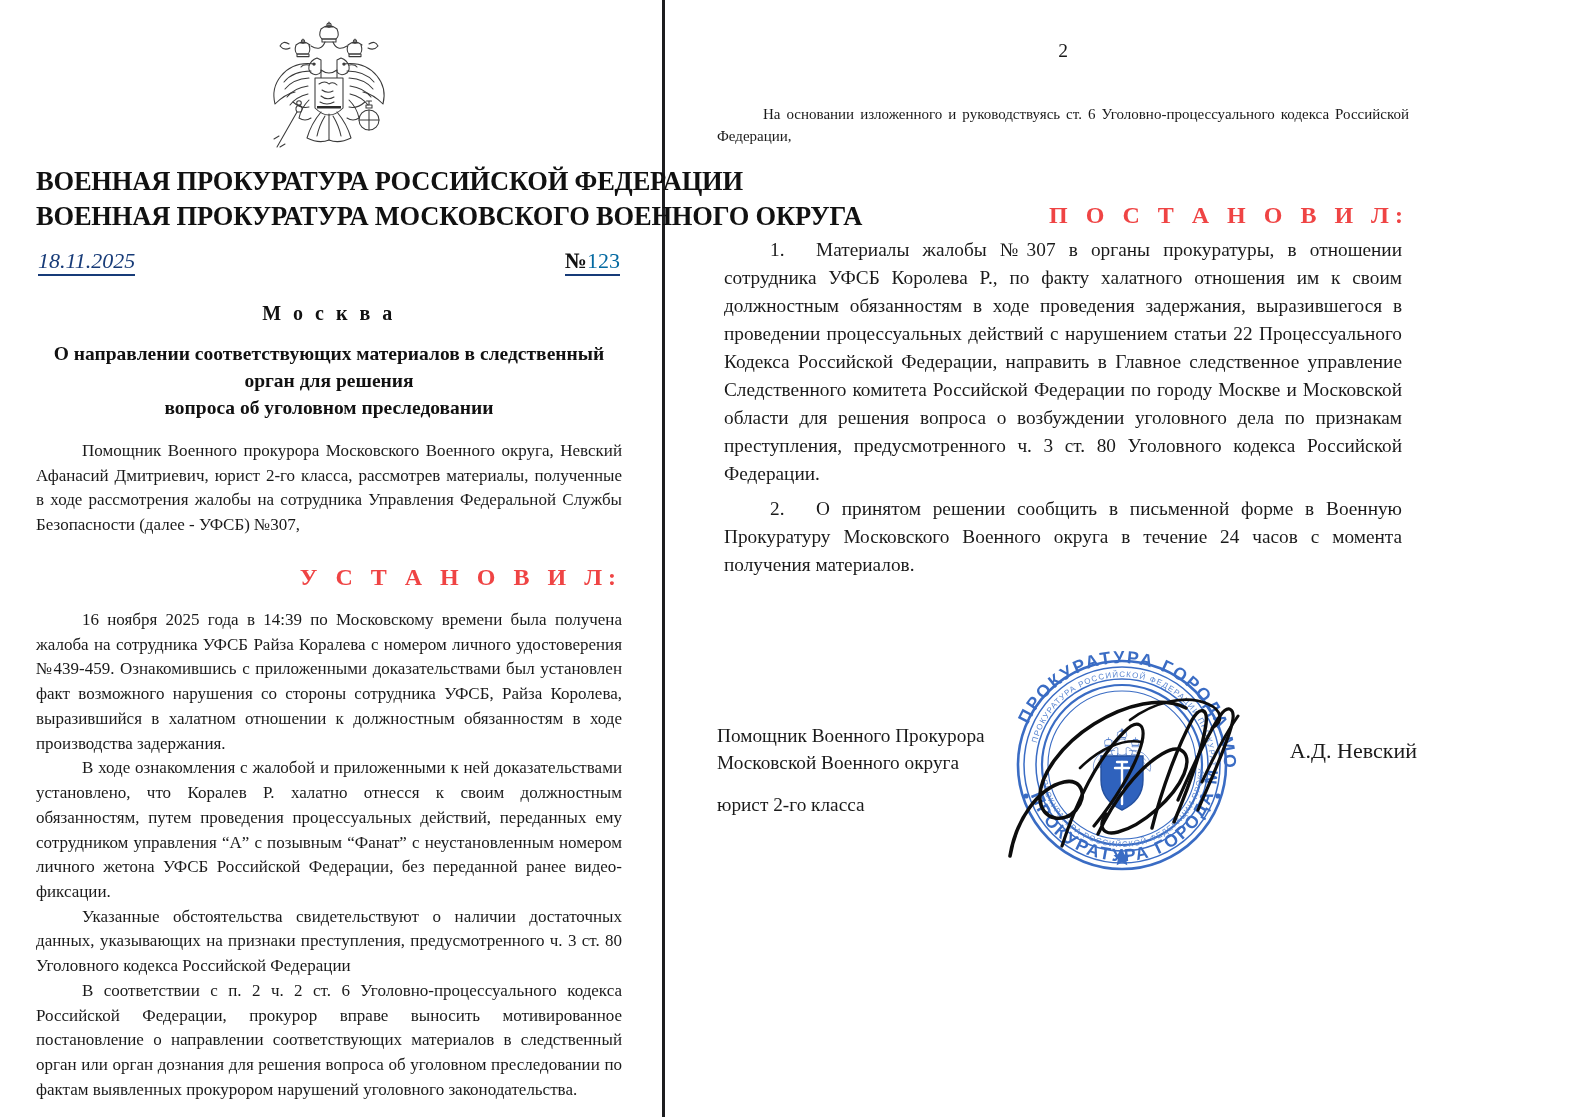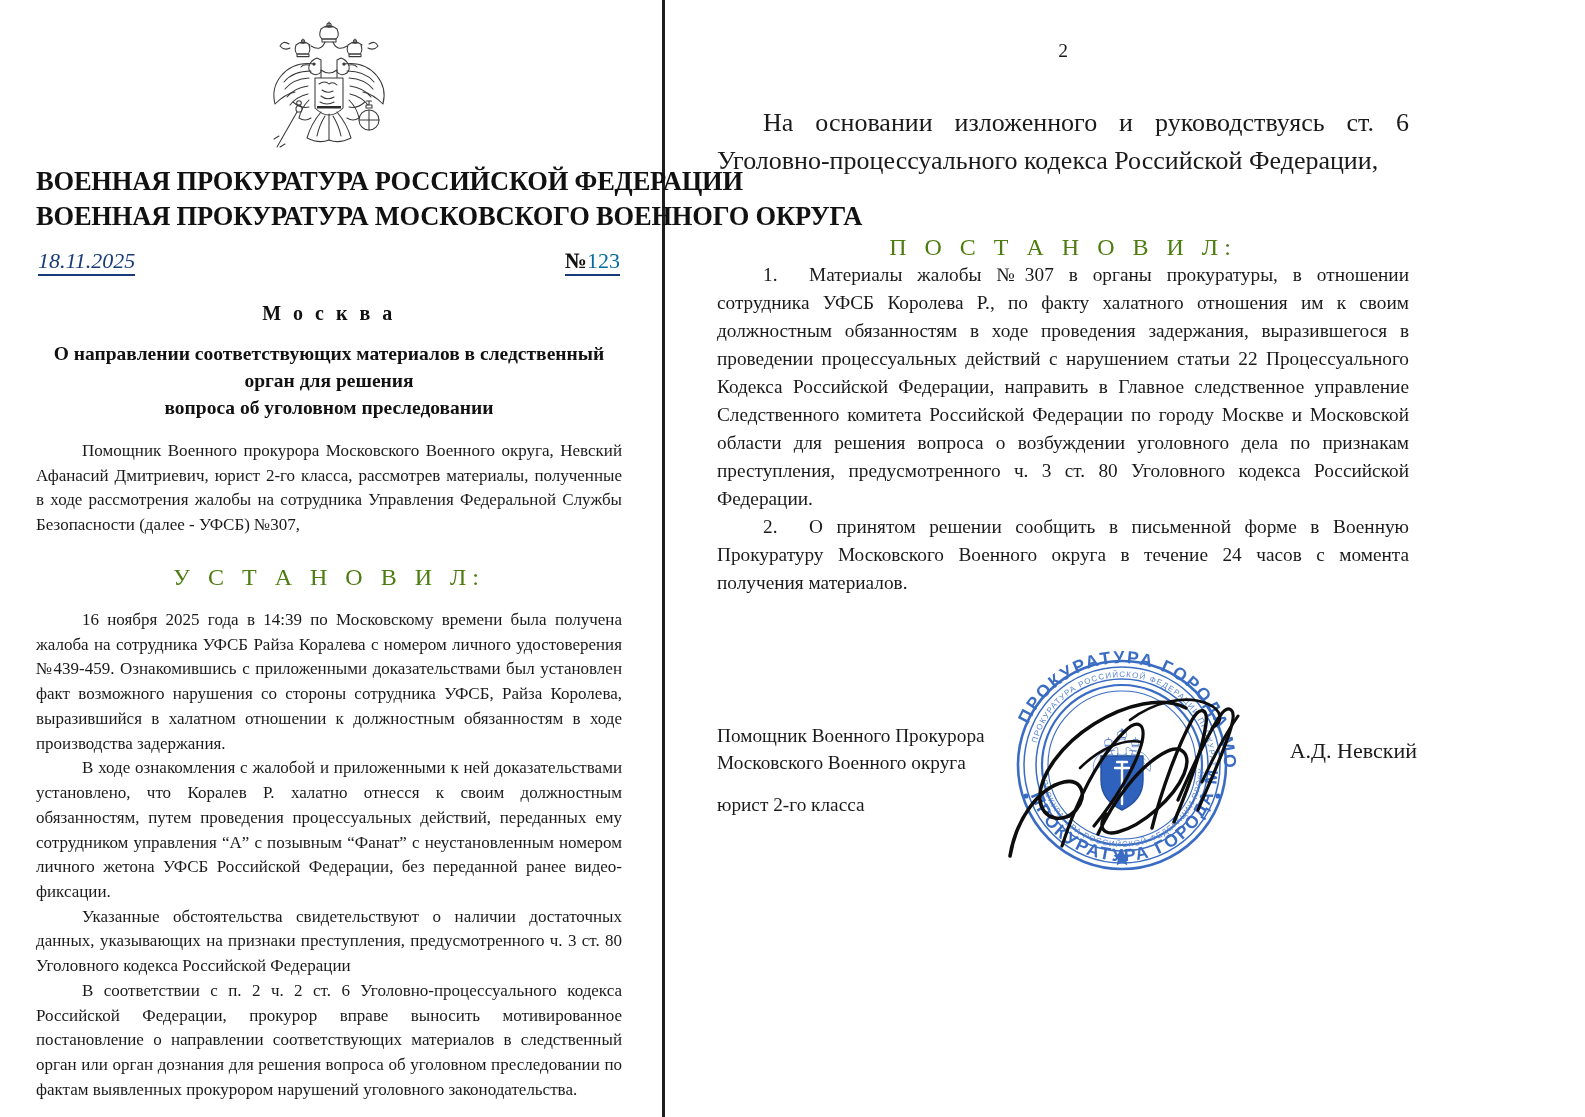--- a/index.html
+++ b/index.html
@@ -112,51 +112,51 @@
   .subject {
     text-align: center;
     font-weight: bold;
     font-size: 19.5px;
     line-height: 1.38;
     margin-top: 16px;
     color: #111;
   }
 
   .section-title {
-    text-align: center;
-    font-weight: normal;
+    text-align: right;
+    font-weight: bold;
     font-size: 24px;
     letter-spacing: 6px;
-    color: #4d7c0f;
+    color: #ef4444;
   }
   .section-title.ustanovil { margin-top: 26px; }
   .section-title.postanovil { margin-top: 54px; }
 
   
   p.body {
     text-align: justify;
     text-justify: inter-word;
     font-size: 19.5px;
     line-height: 1.455;
     margin: 0;
     text-indent: 46px;
     color: #1a1a1a;
     hyphens: none;
   }
   p.body.first-after-title { margin-top: 17px; }
 
   .col-left p.body { font-size: 17px; line-height: 1.455; }
-  .col-right p.body { font-size: 26px; line-height: 1.455; }
+  .col-right p.body { font-size: 15px; line-height: 1.455; }
 
   
   .num-item {
     text-align: justify;
     font-size: 19.3px;
     line-height: 1.455;
-    margin: 0;
+    margin: 7px;
     text-indent: 0;
     color: #1a1a1a;
     position: relative;
     padding-left: 0;
   }
   .num-item .marker {
     display: inline-block;
     width: 46px;
     margin-left: 46px;
     text-indent: 0;
@@ -308,21 +308,21 @@
     <div class="section-title postanovil">П О С Т А Н О В И Л:</div>
 
     <p class="num-item first-after-title"><span class="marker">1.</span><span>Материалы жалобы №307 в органы прокуратуры, в отношении сотрудника УФСБ Королева Р., по факту халатного отношения им к своим должностным обязанностям в ходе проведения задержания, выразившегося в проведении процессуальных действий с нарушением статьи 22 Процессуального Кодекса Российской Федерации, направить в Главное следственное управление Следственного комитета Российской Федерации по городу Москве и Московской области для решения вопроса о возбуждении уголовного дела по признакам преступления, предусмотренного ч. 3 ст. 80 Уголовного кодекса Российской Федерации.</span></p>
 
     <p class="num-item"><span class="marker">2.</span><span>О принятом решении сообщить в письменной форме в Военную Прокуратуру Московского Военного округа в течение 24 часов с момента получения материалов.</span></p>
 
     <div class="sign-block">
 
       <div class="sign-left">
         <span>Помощник Военного Прокурора</span><br>
-        <span>Московского Военного округа</span>
+        <span>Московской Военного округа</span>
         <span class="gap"></span>
         <span>юрист 2-го класса</span>
       </div>
 
       <div class="stamp-area">
 
         <svg width="250" height="230" viewBox="0 0 250 230" aria-hidden="true">
           <defs>
             <path id="arcOuterTop" d="M 18 115 A 102 102 0 0 1 222 115"></path>
             <path id="arcOuterBot" d="M 24 115 A 96 96 0 0 0 216 115"></path>

